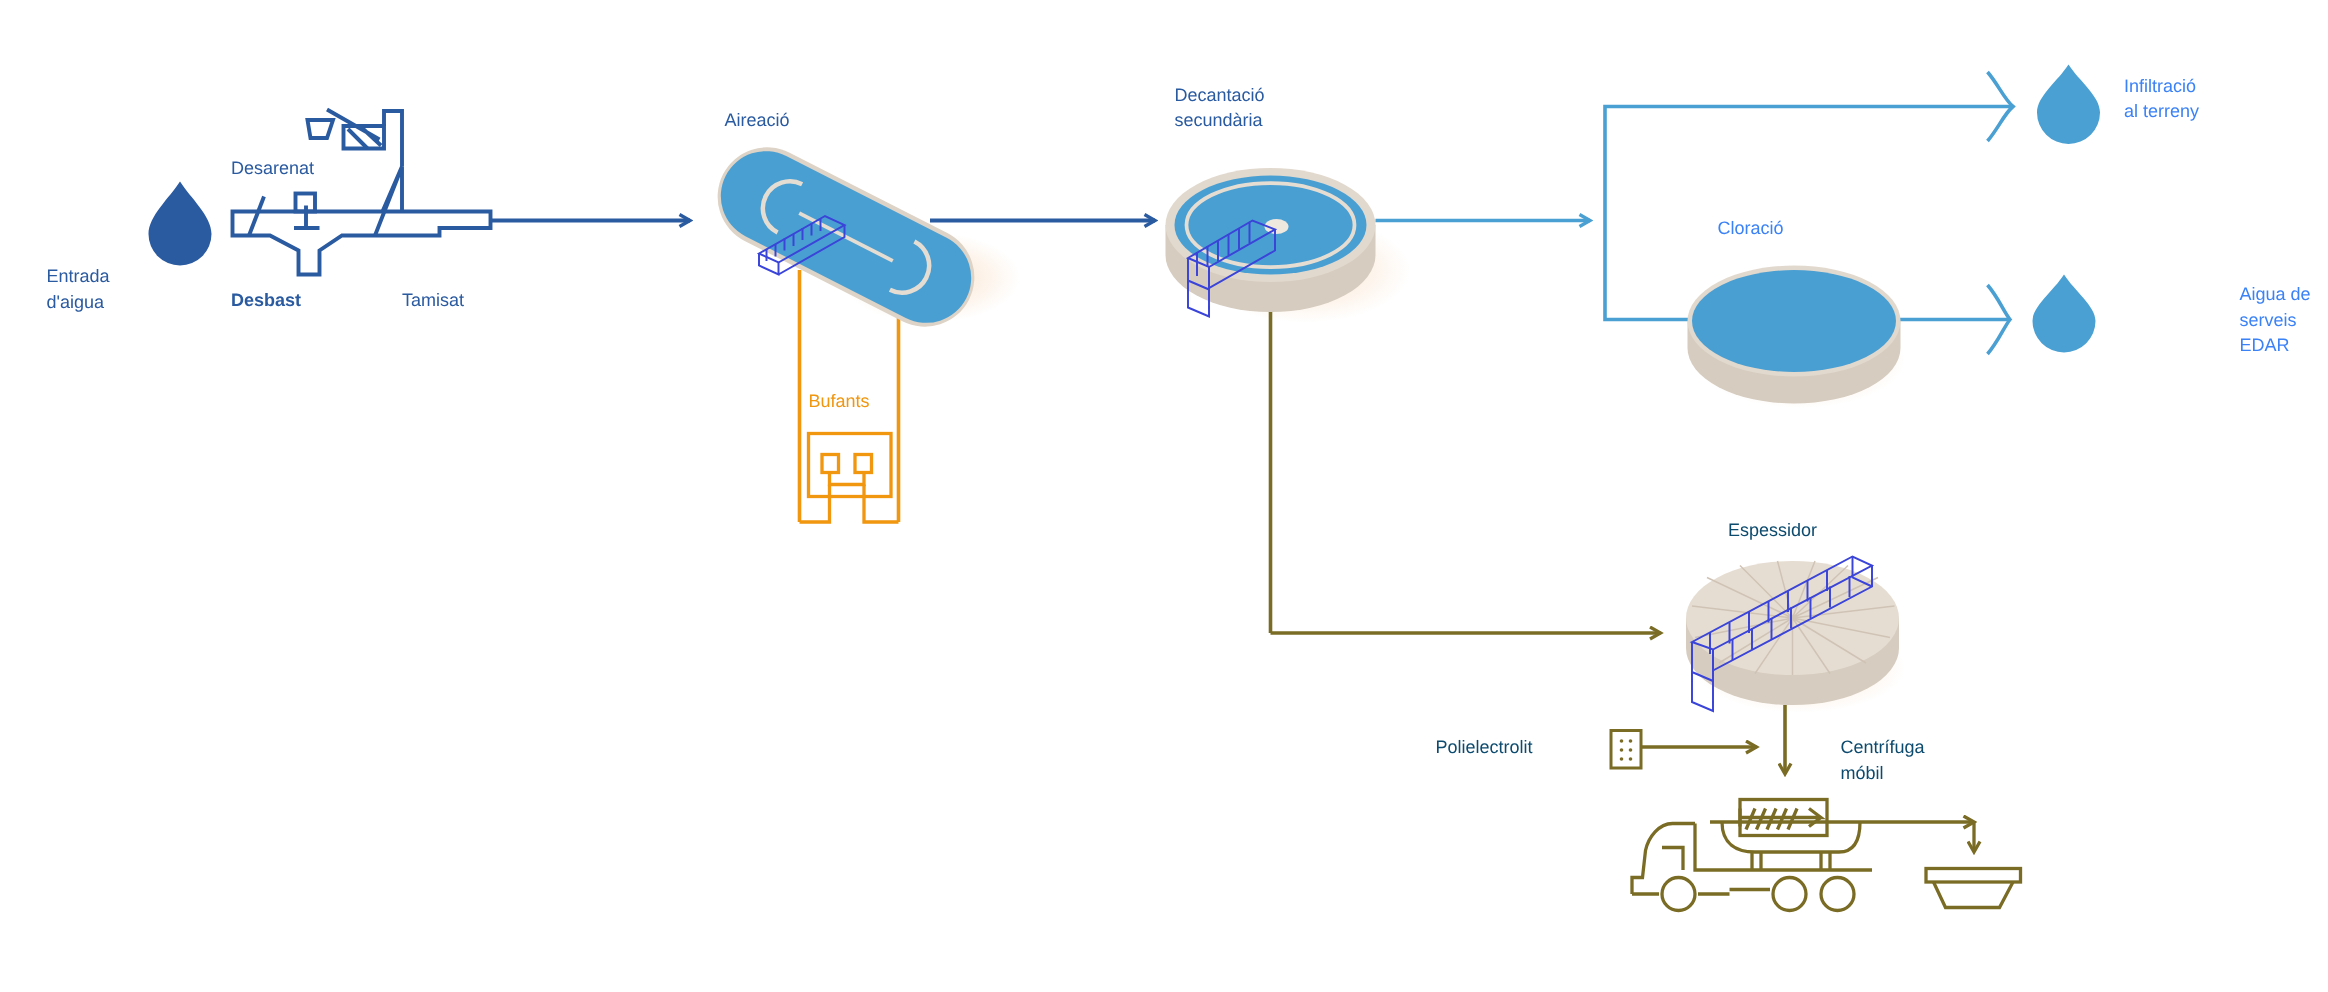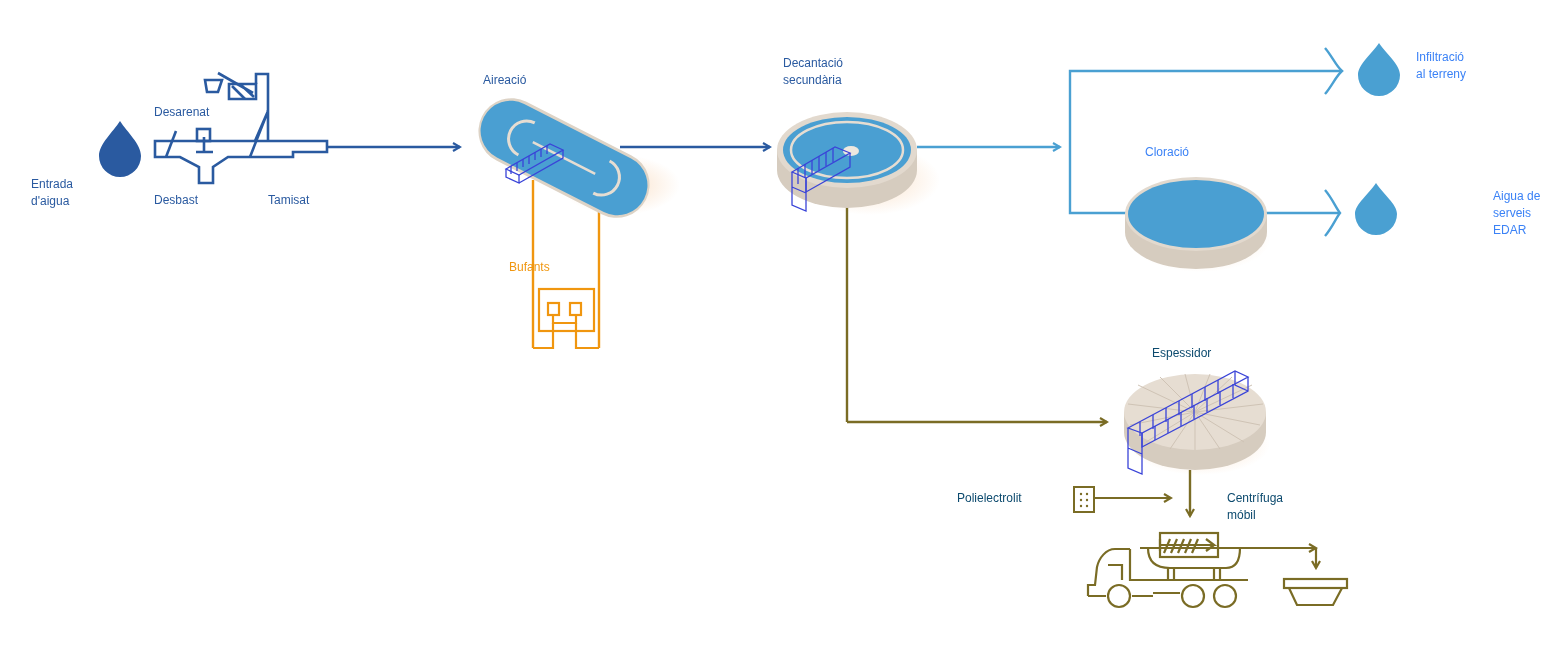--- a/index.html
+++ b/index.html
@@ -158,24 +158,24 @@
 
   <g fill="none" stroke="#7a6c25" stroke-width="2.2">
     <rect x="1284" y="579" width="63" height="9"></rect>
     <path d="M1289,588 L1297,605 L1333,605 L1342,588"></path>
   </g>
 </svg>
 
 <div class="lbl c-dark" style="left:31px; top:144px;margin-top:32px;">Entrada
 d'aigua</div>
 <div class="lbl c-dark" style="left:154px; top:104px;">Desarenat</div>
-<div class="lbl c-dark" style="left:154px; top:192px;">Desbast</div>
+<div class="lbl c-dark" style="left:154px; top:192px;font-weight:bold;">Desbast</div>
 <div class="lbl c-dark" style="left:268px; top:192px;">Tamisat</div>
 <div class="lbl c-dark" style="left:483px; top:72px;text-align:center;">Aireació</div>
-<div class="lbl c-orange" style="left:509px; top:259px;">Bufants</div>
+<div class="lbl c-orange" style="left:539px; top:259px;">Bufants</div>
 <div class="lbl c-dark" style="left:783px; top:55px;">Decantació
 secundària</div>
 <div class="lbl c-light" style="left:1145px; top:144px;">Cloració</div>
 <div class="lbl c-light" style="left:1416px; top:49px;">Infiltració
 al terreny</div>
 <div class="lbl c-light" style="left:1493px; top:188px;">Aigua de
 serveis EDAR</div>
 <div class="lbl c-olive" style="left:1152px; top:345px;">Espessidor</div>
 <div class="lbl c-olive" style="left:957px; top:490px;">Polielectrolit</div>
 <div class="lbl c-olive" style="left:1227px; top:490px;">Centrífuga

